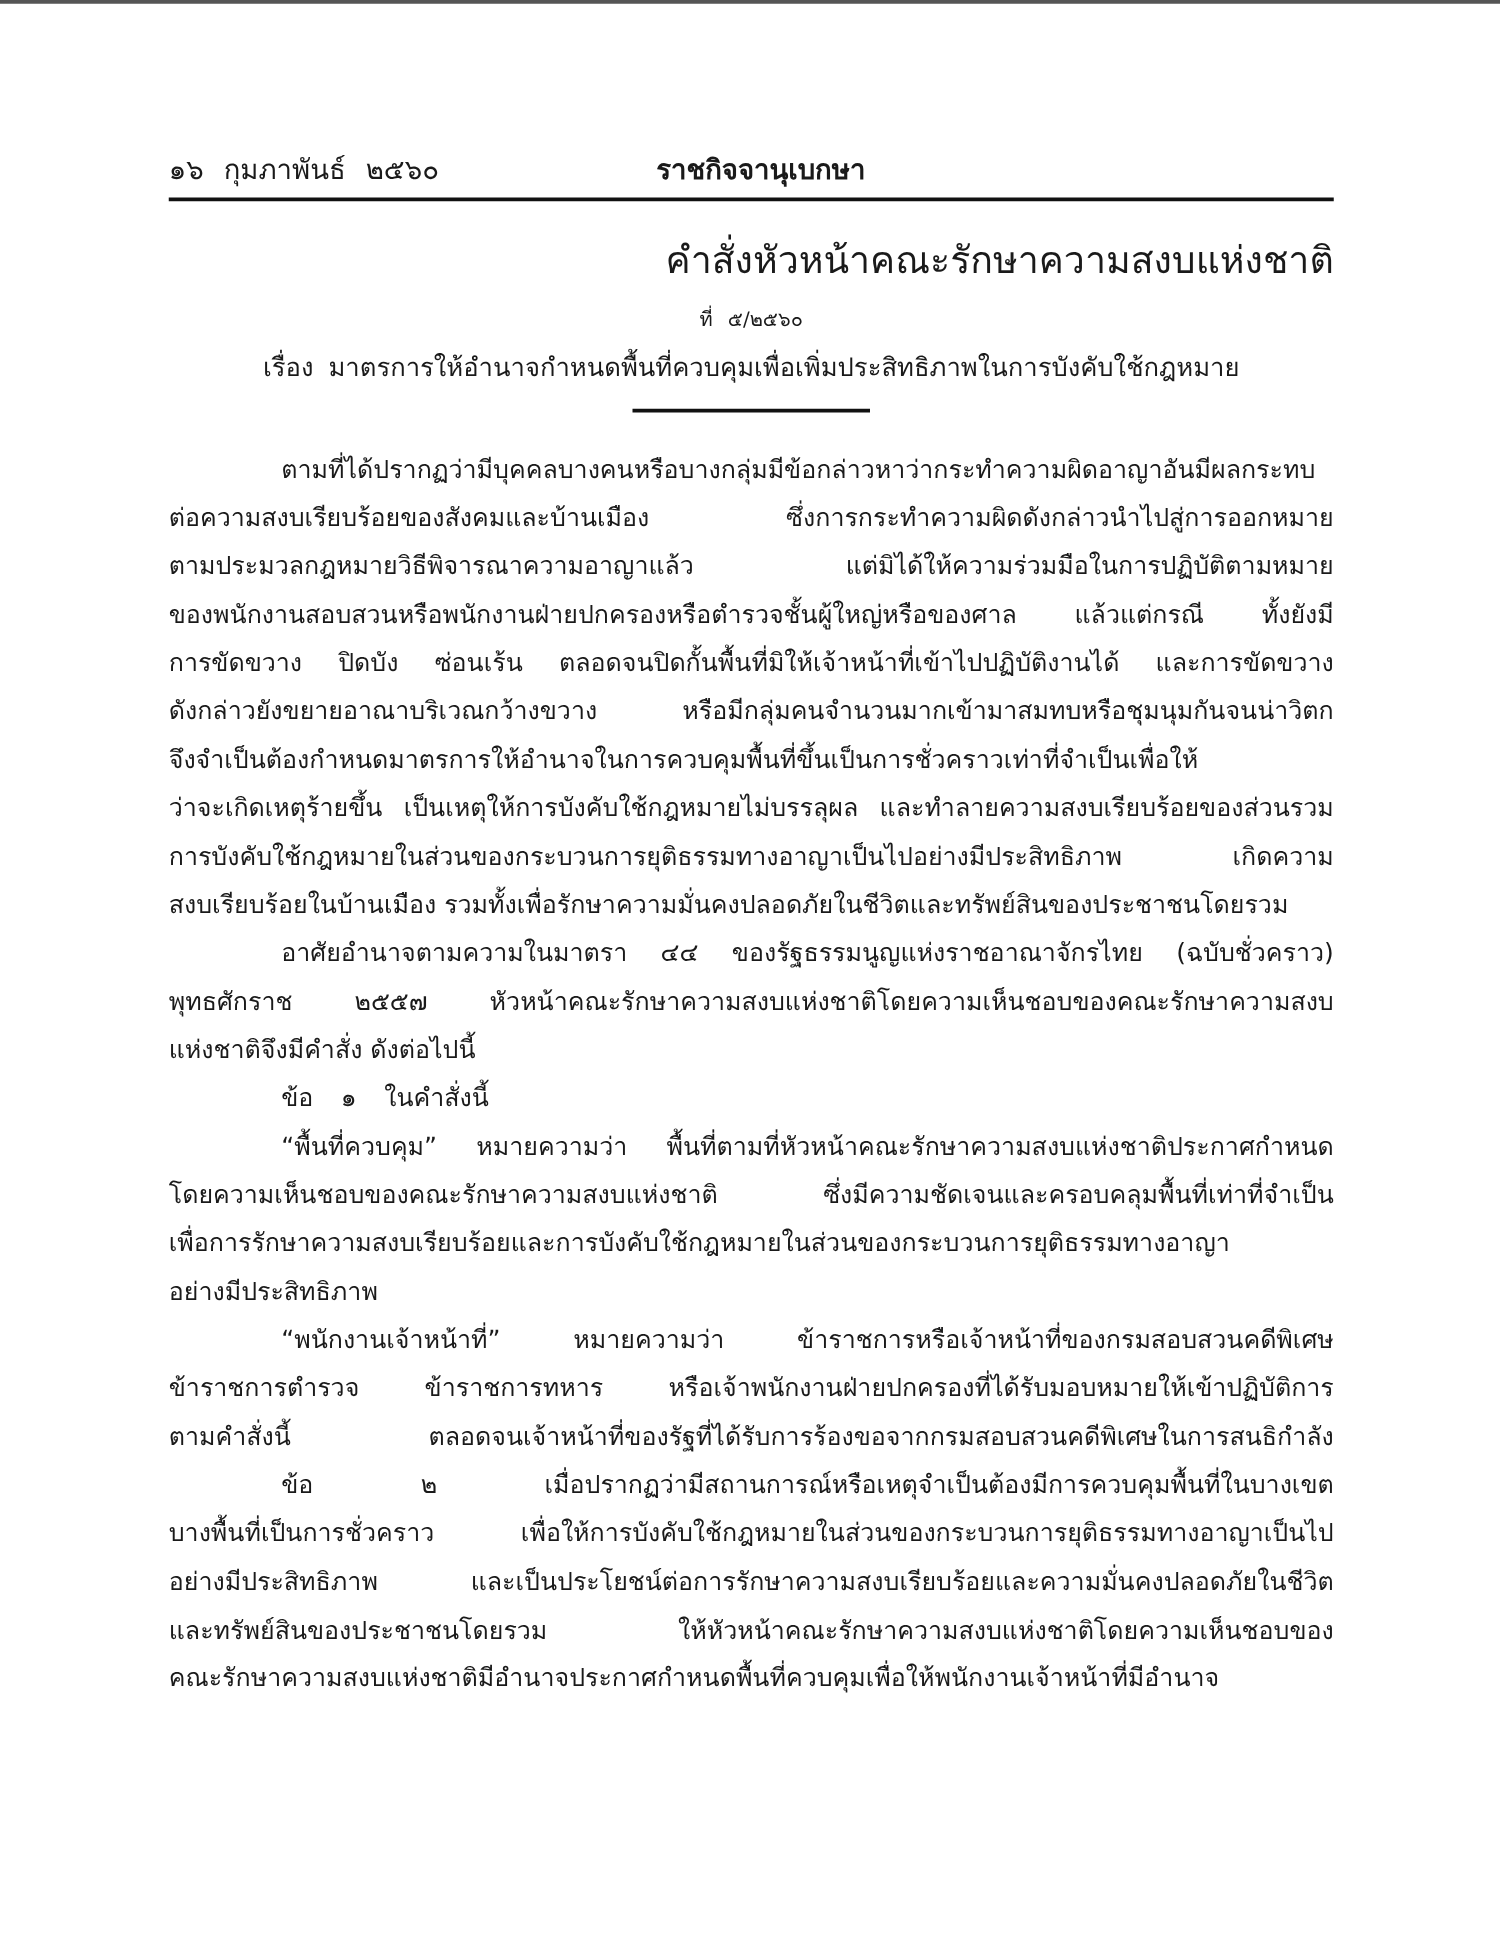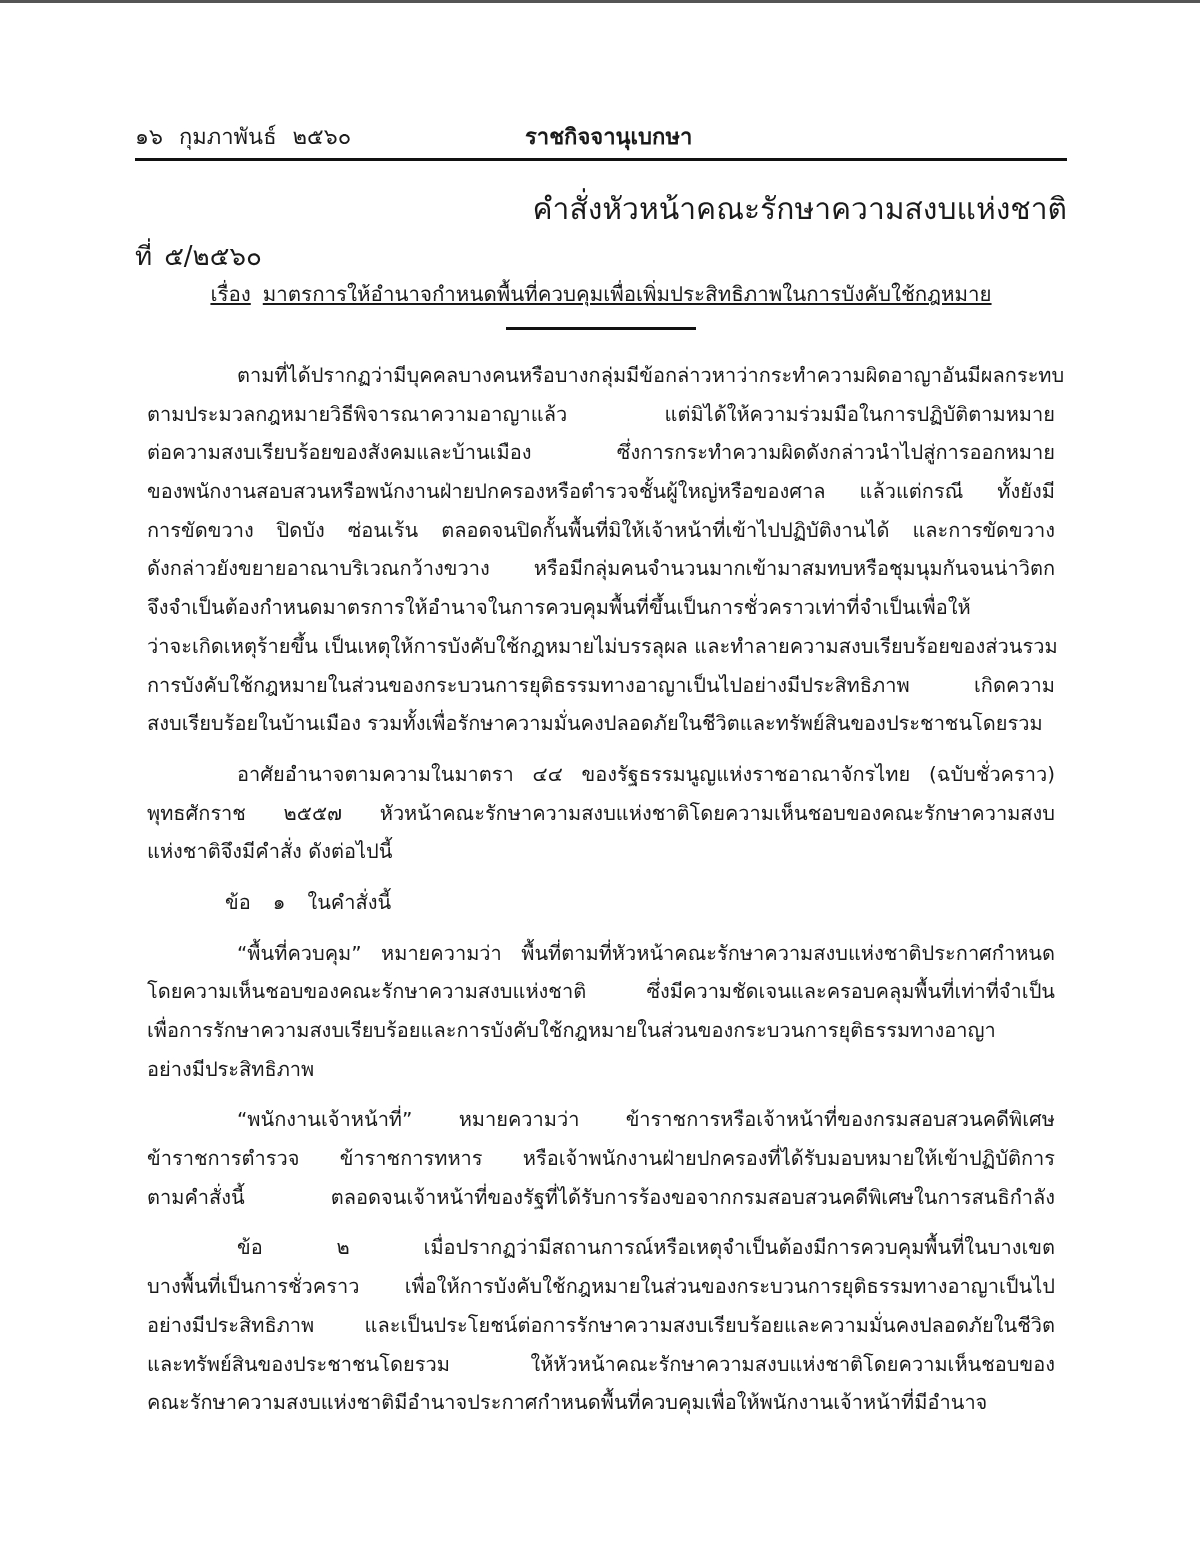--- a/index.html
+++ b/index.html
@@ -53,45 +53,45 @@
       background: #111111;
       width: 932px;
     }
     .order-title {
       text-align: right;
       font-size: 30px;
       line-height: 48px;
       margin-top: 24px;
     }
     .order-no {
-      font-size: 26px;
+      text-align: center;
+      font-size: 16px;
       line-height: 38px;
       margin-top: 4px;
     }
     .order-no span + span { margin-left: 12px; }
     .subject {
       text-align: center;
       font-size: 20.5px;
       line-height: 38px;
-      text-decoration: underline;
     }
     .subject span + span { margin-left: 12px; }
     .title-rule {
       width: 190px;
       height: 3px;
       background: #111111;
       margin: 14px auto 0 auto;
     }
     .body-text {
       margin-top: 26px;
       font-size: 20px;
       line-height: 38.7px;
     }
     .para {
-      margin: 12px;
+      margin: 0;
       text-align: justify;
       text-align-last: left;
     }
     .line {
       display: block;
       white-space: nowrap;
       text-align: justify;
       text-align-last: justify;
       height: 38.7px;
     }
@@ -131,22 +131,22 @@
   <div class="subject">
     <span>เรื่อง</span><span>มาตรการให้อำนาจกำหนดพื้นที่ควบคุมเพื่อเพิ่มประสิทธิภาพในการบังคับใช้กฎหมาย</span>
   </div>
 
   <div class="title-rule"></div>
 
   <div class="body-text">
 
     <div class="para">
       <span class="line indent">ตามที่ได้ปรากฏว่ามีบุคคลบางคนหรือบางกลุ่มมีข้อกล่าวหาว่ากระทำความผิดอาญาอันมีผลกระทบ</span>
+      <span class="line">ต่อความสงบเรียบร้อยของสังคมและบ้านเมือง  ซึ่งการกระทำความผิดดังกล่าวนำไปสู่การออกหมาย</span>
       <span class="line">ตามประมวลกฎหมายวิธีพิจารณาความอาญาแล้ว  แต่มิได้ให้ความร่วมมือในการปฏิบัติตามหมาย</span>
-      <span class="line">ต่อความสงบเรียบร้อยของสังคมและบ้านเมือง  ซึ่งการกระทำความผิดดังกล่าวนำไปสู่การออกหมาย</span>
       <span class="line">ของพนักงานสอบสวนหรือพนักงานฝ่ายปกครองหรือตำรวจชั้นผู้ใหญ่หรือของศาล  แล้วแต่กรณี  ทั้งยังมี</span>
       <span class="line">การขัดขวาง  ปิดบัง  ซ่อนเร้น  ตลอดจนปิดกั้นพื้นที่มิให้เจ้าหน้าที่เข้าไปปฏิบัติงานได้  และการขัดขวาง</span>
       <span class="line">ดังกล่าวยังขยายอาณาบริเวณกว้างขวาง  หรือมีกลุ่มคนจำนวนมากเข้ามาสมทบหรือชุมนุมกันจนน่าวิตก</span>
       <span class="line">จึงจำเป็นต้องกำหนดมาตรการให้อำนาจในการควบคุมพื้นที่ขึ้นเป็นการชั่วคราวเท่าที่จำเป็นเพื่อให้</span>
       <span class="line">ว่าจะเกิดเหตุร้ายขึ้น  เป็นเหตุให้การบังคับใช้กฎหมายไม่บรรลุผล  และทำลายความสงบเรียบร้อยของส่วนรวม</span>
       <span class="line">การบังคับใช้กฎหมายในส่วนของกระบวนการยุติธรรมทางอาญาเป็นไปอย่างมีประสิทธิภาพ  เกิดความ</span>
       <span class="line last">สงบเรียบร้อยในบ้านเมือง  รวมทั้งเพื่อรักษาความมั่นคงปลอดภัยในชีวิตและทรัพย์สินของประชาชนโดยรวม</span>
     </div>
 
     <div class="para">

